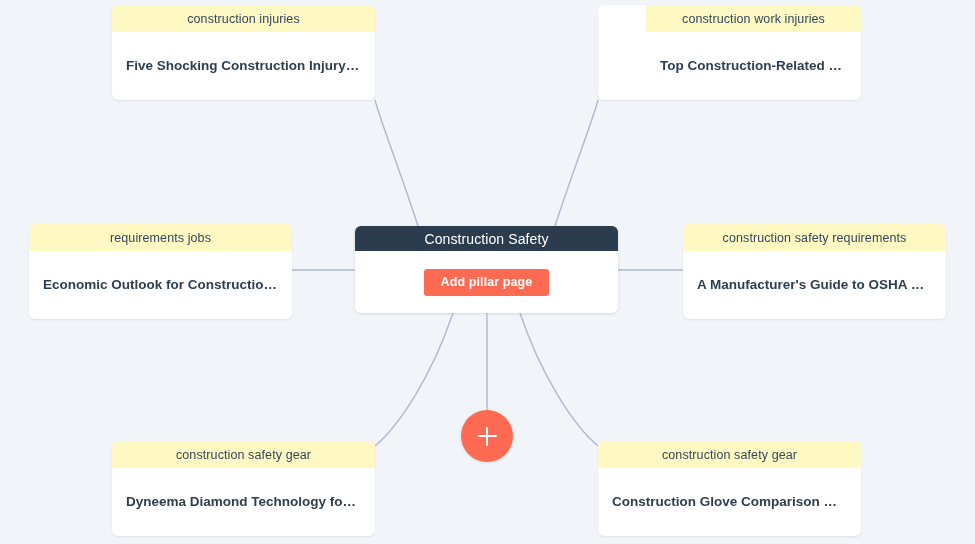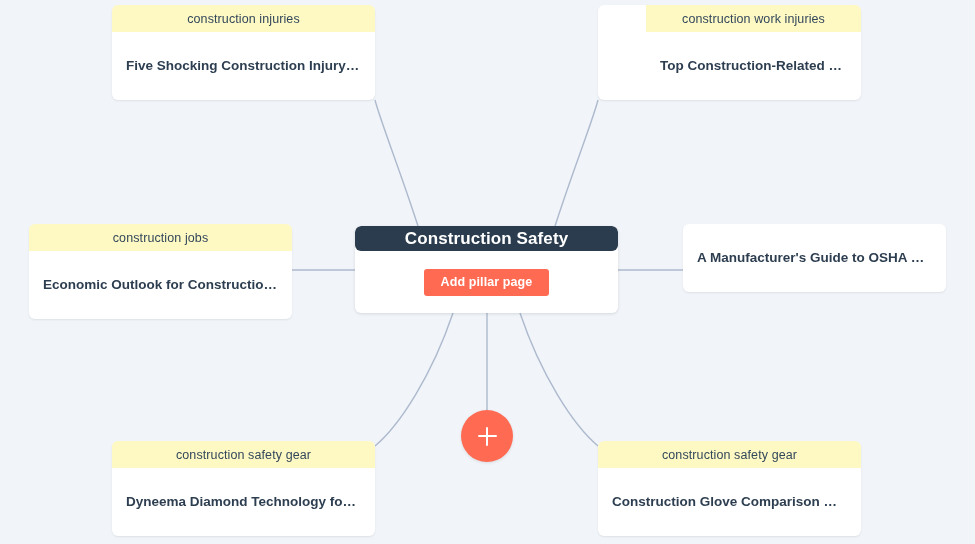--- a/index.html
+++ b/index.html
@@ -98,25 +98,24 @@
     box-shadow: 0 1px 3px rgba(45, 62, 80, 0.14);
     overflow: hidden;
     box-sizing: border-box;
   }
   #pillar-node .pillar-header {
     height: 25px;
     background: #2a3c4e;
     display: flex;
     align-items: center;
     justify-content: center;
-    font-size: 17px;
-    font-weight: bold;
+    font-size: 14px;
+    font-weight: normal;
     color: #ffffff;
     letter-spacing: 0.1px;
-    border-radius: 6px;
   }
   #pillar-node .pillar-body {
     height: 62px;
     display: flex;
     align-items: center;
     justify-content: center;
   }
   #add-pillar-button {
     background: #ff6b52;
     color: #ffffff;
@@ -199,27 +198,28 @@
   </div>
 
   <div class="node-card" id="card-top-right">
     <div class="card-header">construction work injuries</div>
     <div class="card-body">
       <span class="card-title">Top Construction-Related Work Injuries LP</span>
     </div>
   </div>
 
   <div class="node-card" id="card-mid-left">
-    <div class="card-header">construction jobs</div>
+    <div class="card-header">requirements jobs</div>
     <div class="card-body">
       <span class="card-title">Economic Outlook for Construction in the …</span>
     </div>
   </div>
 
   <div class="node-card" id="card-mid-right">
+    <div class="card-header">construction safety requirements</div>
     <div class="card-body">
       <span class="card-title">A Manufacturer's Guide to OSHA Require…</span>
     </div>
   </div>
 
   <div class="node-card" id="card-bottom-left">
     <div class="card-header">construction safety gear</div>
     <div class="card-body">
       <span class="card-title">Dyneema Diamond Technology for Glove…</span>
     </div>

